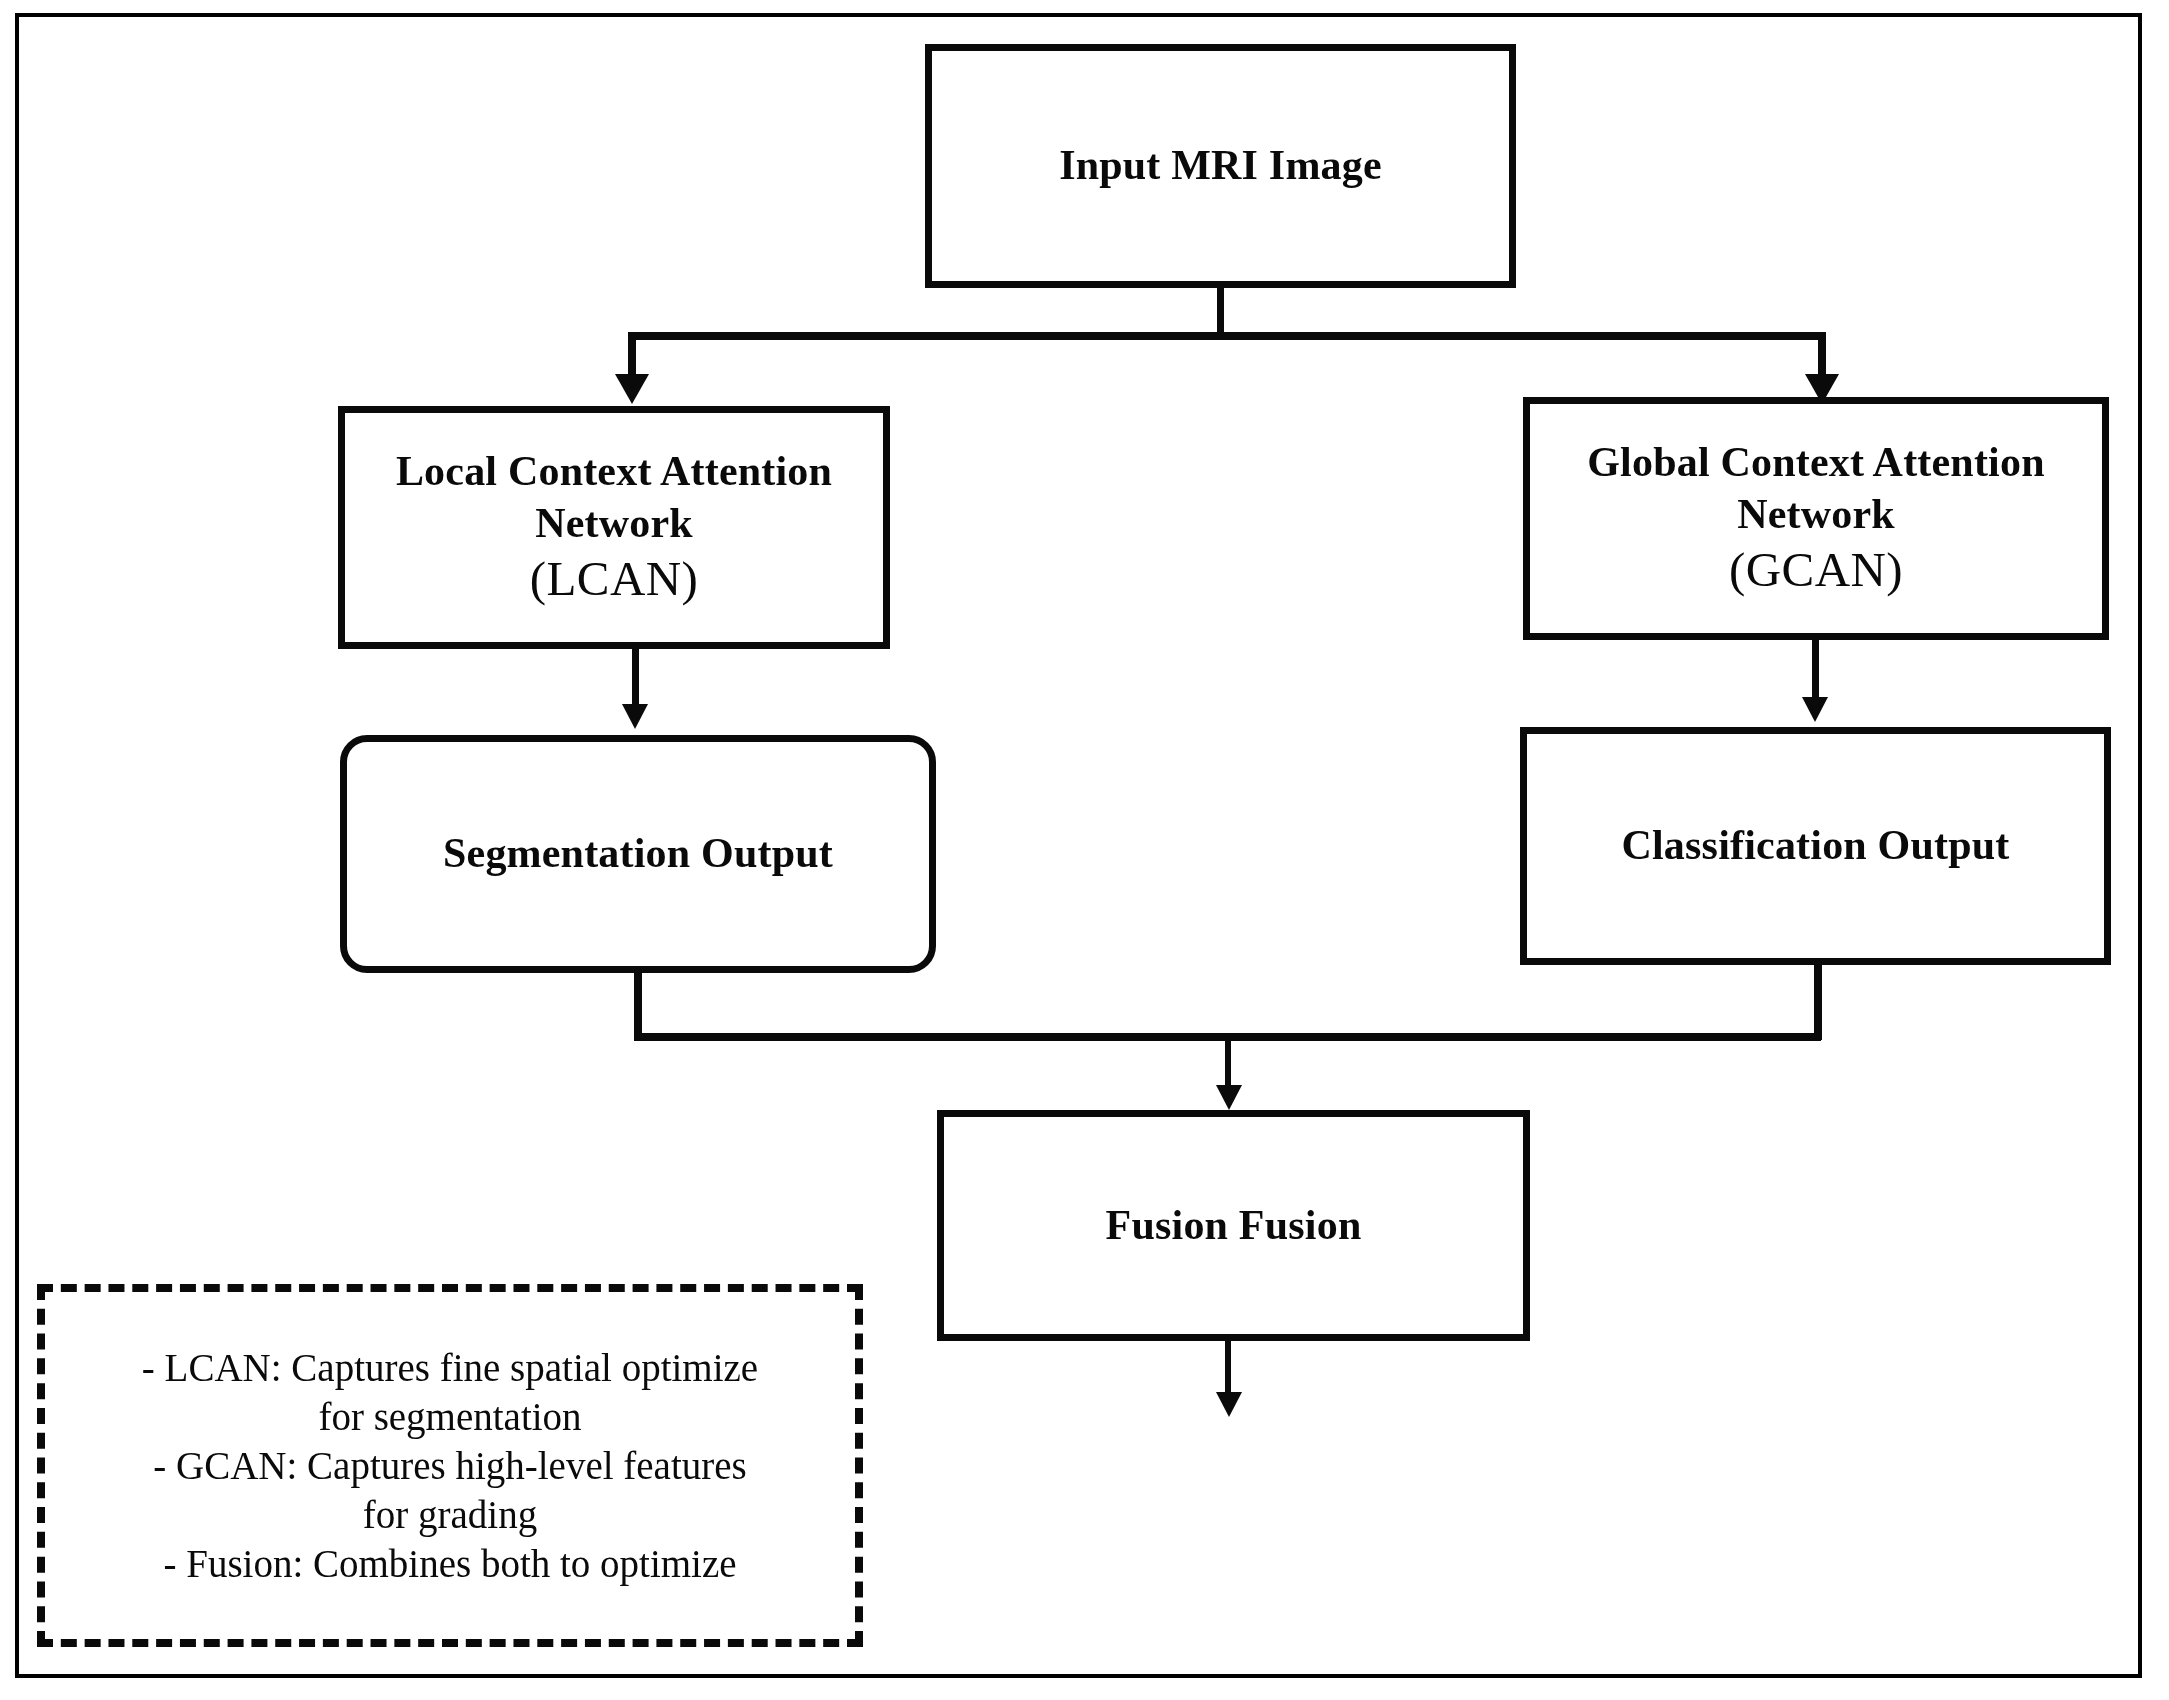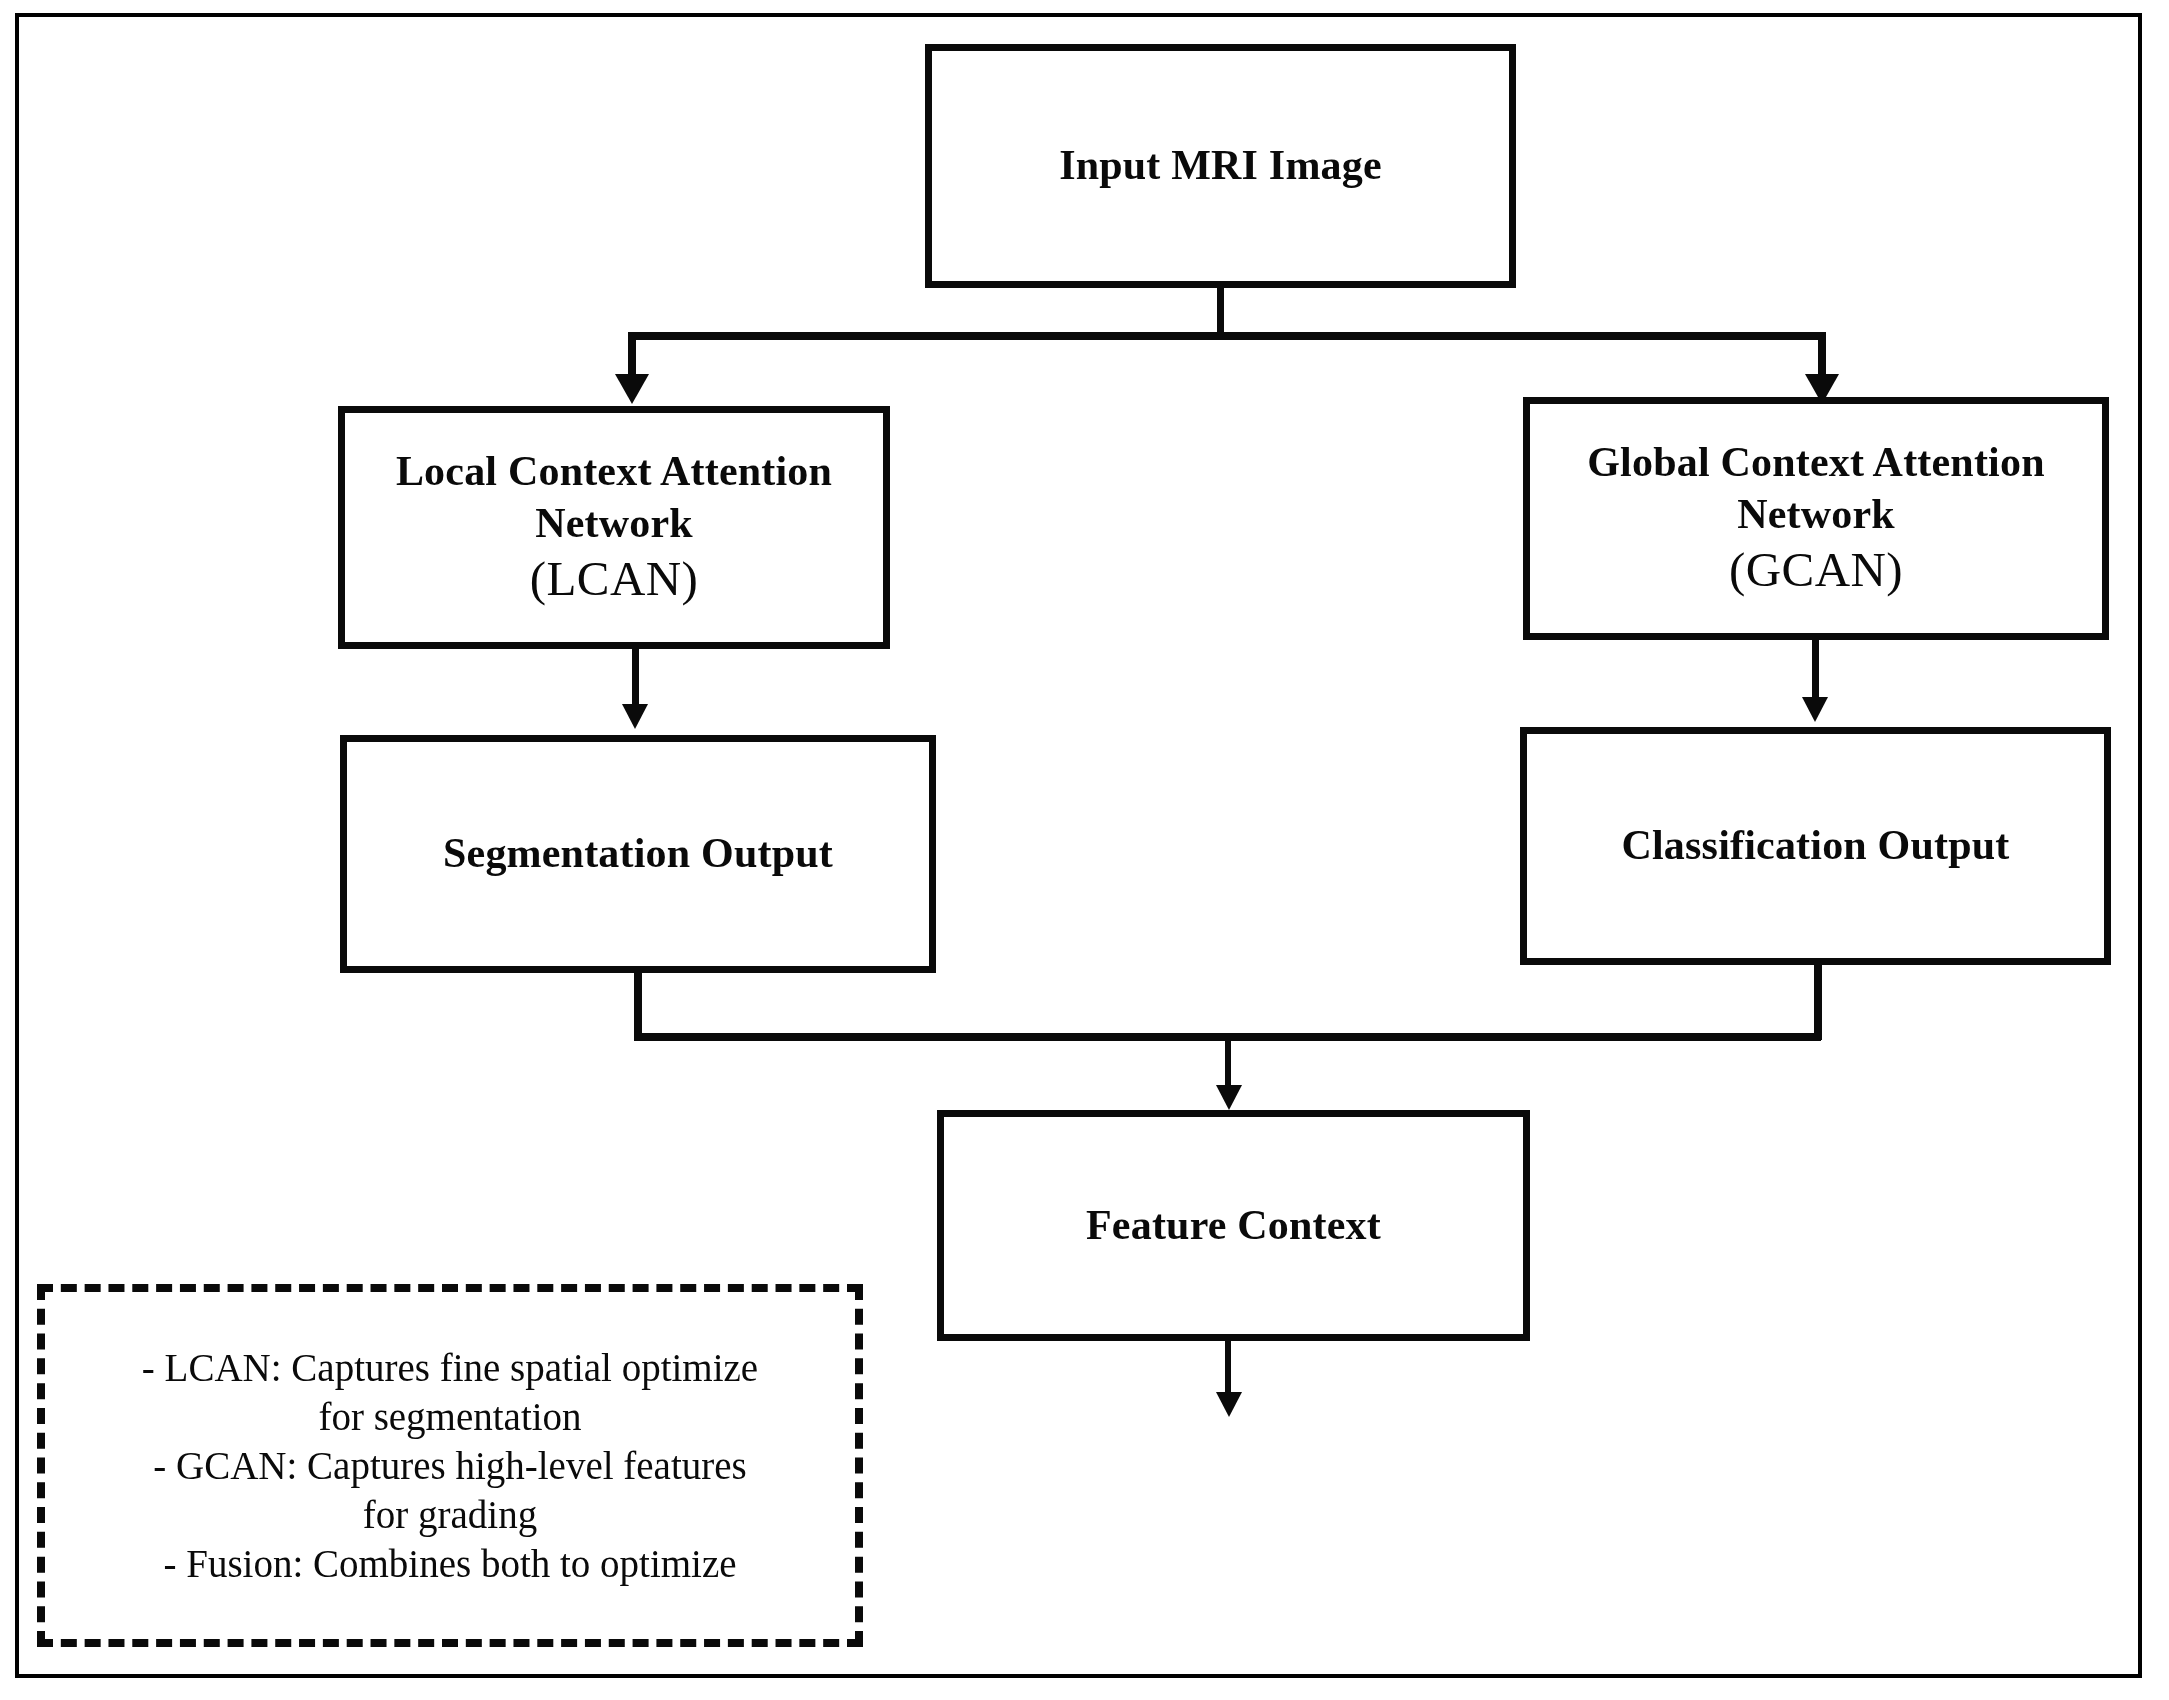--- a/index.html
+++ b/index.html
@@ -142,36 +142,36 @@
       <span class="acronym" style="display:block;">(GCAN)</span>
     </span>
   </div>
 
   <div class="vline" style="left:632px; top:649px; width:7px; height:62px;"></div>
   <div class="arrowhead-sm" style="left:622px; top:704px;"></div>
 
   <div class="vline" style="left:1812px; top:640px; width:7px; height:71px;"></div>
   <div class="arrowhead-sm" style="left:1802px; top:697px;"></div>
 
-  <div class="node" id="node-segmentation" style="left:340px; top:735px; width:596px; height:238px;">
+  <div class="node" id="node-segmentation" style="left:340px; top:735px; width:596px; height:238px;border-radius:27px;">
     <span class="label title-bold">Segmentation Output</span>
   </div>
 
   <div class="node" id="node-classification" style="left:1520px; top:727px; width:591px; height:238px;">
     <span class="label title-bold">Classification  Output</span>
   </div>
 
   <div class="vline" style="left:634px; top:973px; width:8px; height:67px;"></div>
   <div class="vline" style="left:1814px; top:965px; width:8px; height:75px;"></div>
   <div class="hline" style="left:634px; top:1033px; width:1187px; height:8px;"></div>
   <div class="vline-thin" style="left:1225px; top:1041px; width:6.2px; height:51px;"></div>
   <div class="arrowhead-sm" style="left:1216px; top:1085px;"></div>
 
   <div class="node" id="node-fusion" style="left:937px; top:1110px; width:593px; height:231px;">
-    <span class="label title-bold">Feature Context</span>
+    <span class="label title-bold">Fusion Fusion</span>
   </div>
 
   <div class="vline-thin" style="left:1225px; top:1341px; width:6.2px; height:58px;"></div>
   <div class="arrowhead-sm" style="left:1216px; top:1392px;"></div>
 
 
   <div id="legend">
     <div class="legend-line">- LCAN: Captures fine spatial optimize</div>
     <div class="legend-line">for segmentation</div>
     <div class="legend-line">- GCAN: Captures high-level features</div>

